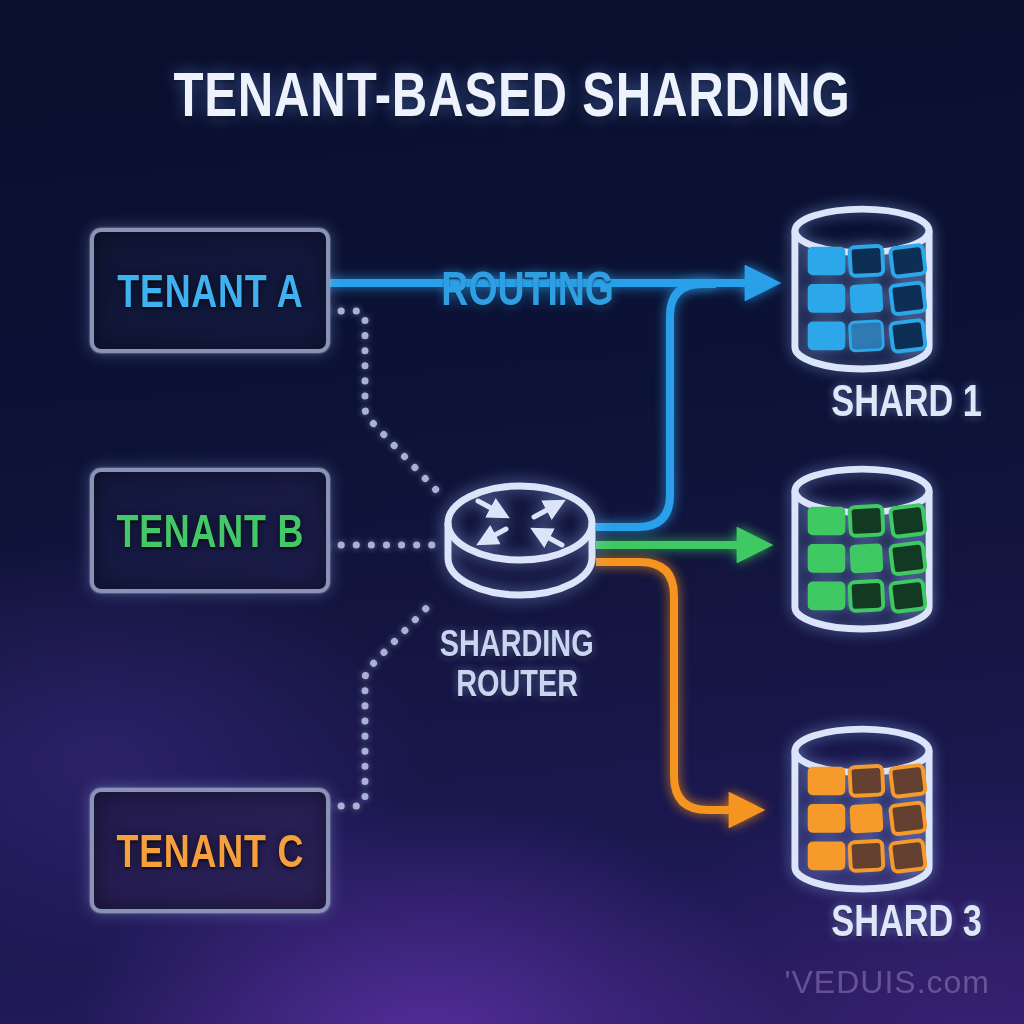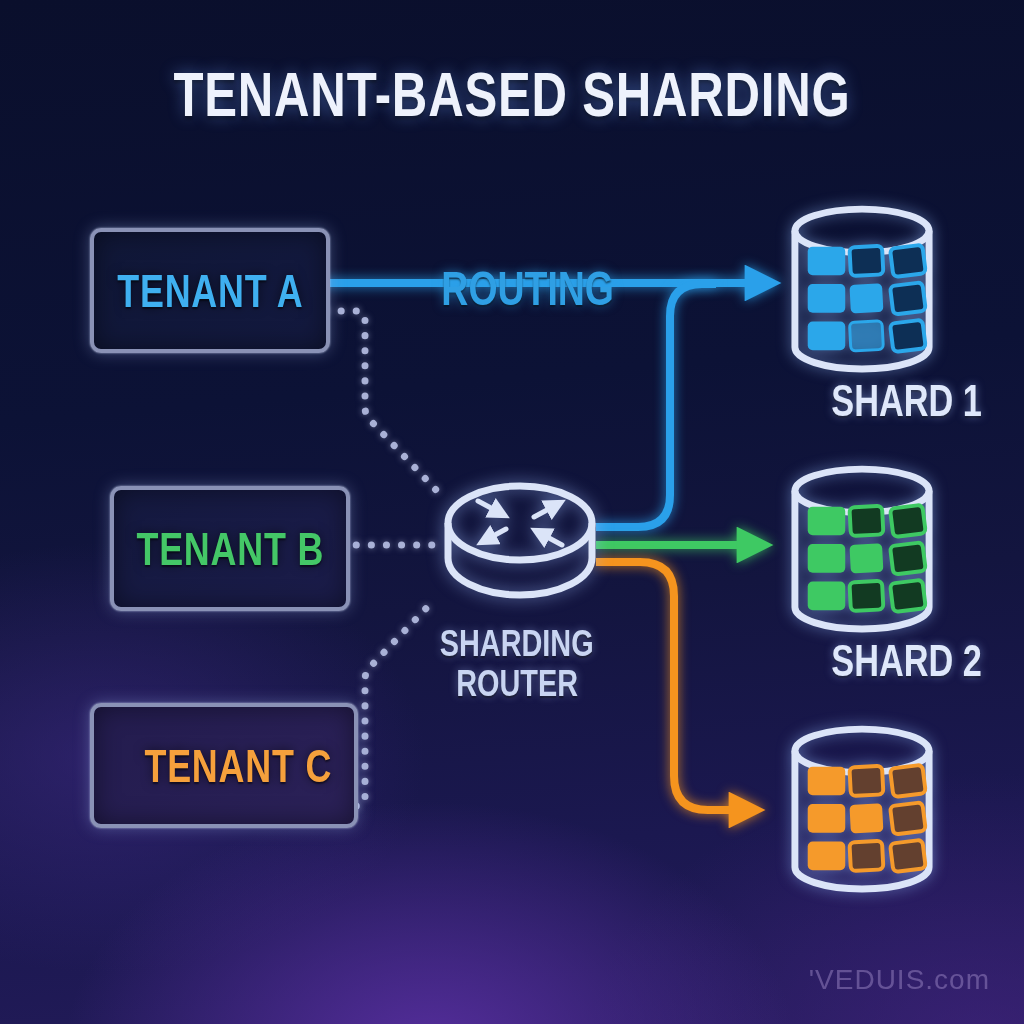--- a/index.html
+++ b/index.html
@@ -21,22 +21,22 @@
     text-shadow:0 0 18px rgba(110,160,255,.45),0 3px 4px rgba(0,0,0,.6);
     letter-spacing:1px;
   }
   .tenant-box{
     position:absolute;left:90px;width:232px;height:117px;
     border:4px solid #8a92b6;border-radius:11px;
     display:flex;align-items:center;justify-content:center;
     box-shadow:0 0 16px rgba(150,170,230,.38),0 0 2px rgba(220,230,255,.8),inset 0 0 26px rgba(0,0,0,.45);
   }
   .tenant-a{top:228px;background:linear-gradient(135deg,#101737,#13193f);}
-  .tenant-b{top:486px;background:linear-gradient(135deg,#14193f,#1b1c4a);margin-left:20px;}
-  .tenant-c{top:703px;background:linear-gradient(135deg,#231c4e,#2b2158);padding-left:28px;}
+  .tenant-b{top:468px;background:linear-gradient(135deg,#14193f,#1b1c4a);}
+  .tenant-c{top:788px;background:linear-gradient(135deg,#231c4e,#2b2158);}
   .tenant-label{font-size:46px;font-weight:700;letter-spacing:1px;
     text-shadow:0 0 12px rgba(0,0,0,.55),0 2px 2px rgba(0,0,0,.5);}
   .routing-label{
     position:absolute;left:378px;top:234px;width:300px;text-align:center;
     font-size:48px;font-weight:700;color:var(--c-routing_text);
     text-shadow:0 0 12px rgba(47,159,228,.55),0 2px 2px rgba(0,0,0,.6);
     margin-top:27px;
   }
   .router-wrap{position:absolute;left:440px;top:478px;width:160px;}
   .router-label{
@@ -49,21 +49,21 @@
   .shard-1{top:205px;}
   .shard-2{top:465px;}
   .shard-3{top:725px;}
   .shard-label{
     position:absolute;left:804px;width:205px;text-align:center;
     font-size:44px;font-weight:700;color:var(--c-label);
     text-shadow:0 0 10px rgba(160,190,255,.5),0 2px 2px rgba(0,0,0,.6);
   }
   .shard-label-1{top:376px;} .shard-label-2{top:636px;} .shard-label-3{top:896px;}
   .watermark{
-    position:absolute;right:34px;top:964px;font-size:28px;font-weight:400;
+    position:absolute;right:34px;top:964px;font-size:32px;font-weight:400;
     color:var(--c-watermark);opacity:.5;letter-spacing:1px;
   }
   svg{display:block;}
   .connectors{position:absolute;left:0;top:0;}
   .cyl{fill:none;stroke:var(--c-outline);stroke-width:7;stroke-linejoin:round;}
   .shard-svg{filter:drop-shadow(0 0 7px rgba(150,190,255,.55));}
   .router-svg{filter:drop-shadow(0 0 8px rgba(160,190,255,.6));}
   .gl-blue{filter:drop-shadow(0 0 6px rgba(42,160,234,.8));}
   .gl-green{filter:drop-shadow(0 0 6px rgba(62,201,99,.8));}
   .gl-orange{filter:drop-shadow(0 0 6px rgba(245,148,30,.8));}
@@ -192,18 +192,18 @@
           <rect x="20" y="118" width="38" height="29" rx="5" fill="#f59a2b"></rect>
           <rect x="63" y="118" width="33" height="29" rx="5" transform="rotate(-3 79.5 132.5)" fill="#63402f" stroke="#f59a2b" stroke-width="4"></rect>
           <rect x="105" y="118" width="33" height="29" rx="5" transform="rotate(-7 121.5 132.5)" fill="#63402f" stroke="#f59a2b" stroke-width="4"></rect>
         </g>
     </svg>
   </div>
 
   <div class="shard-label shard-label-1">
     <span class="cond">SHARD 1</span>
   </div>
-  <div class="shard-label shard-label-2">
-    <span class="cond">SHARD 2</span>
+  <div class="shard-label shard-label-3">
+    <span class="cond">SHARD 3</span>
   </div>
 
   <div class="watermark">'VEDUIS.com</div>
 </div>
 
 </body></html>

